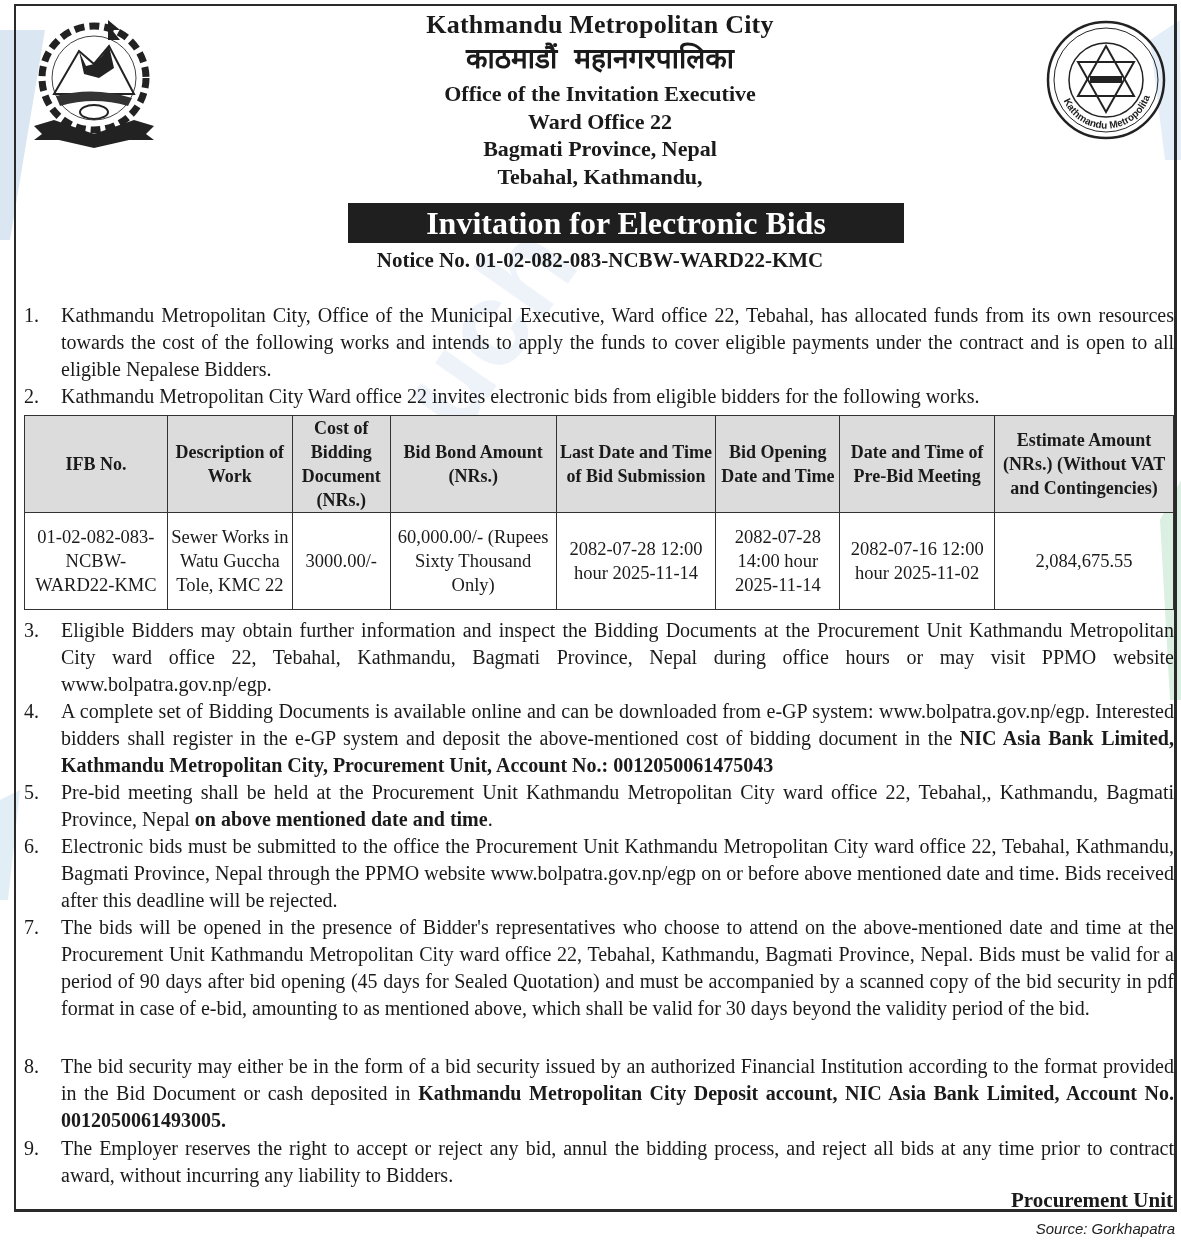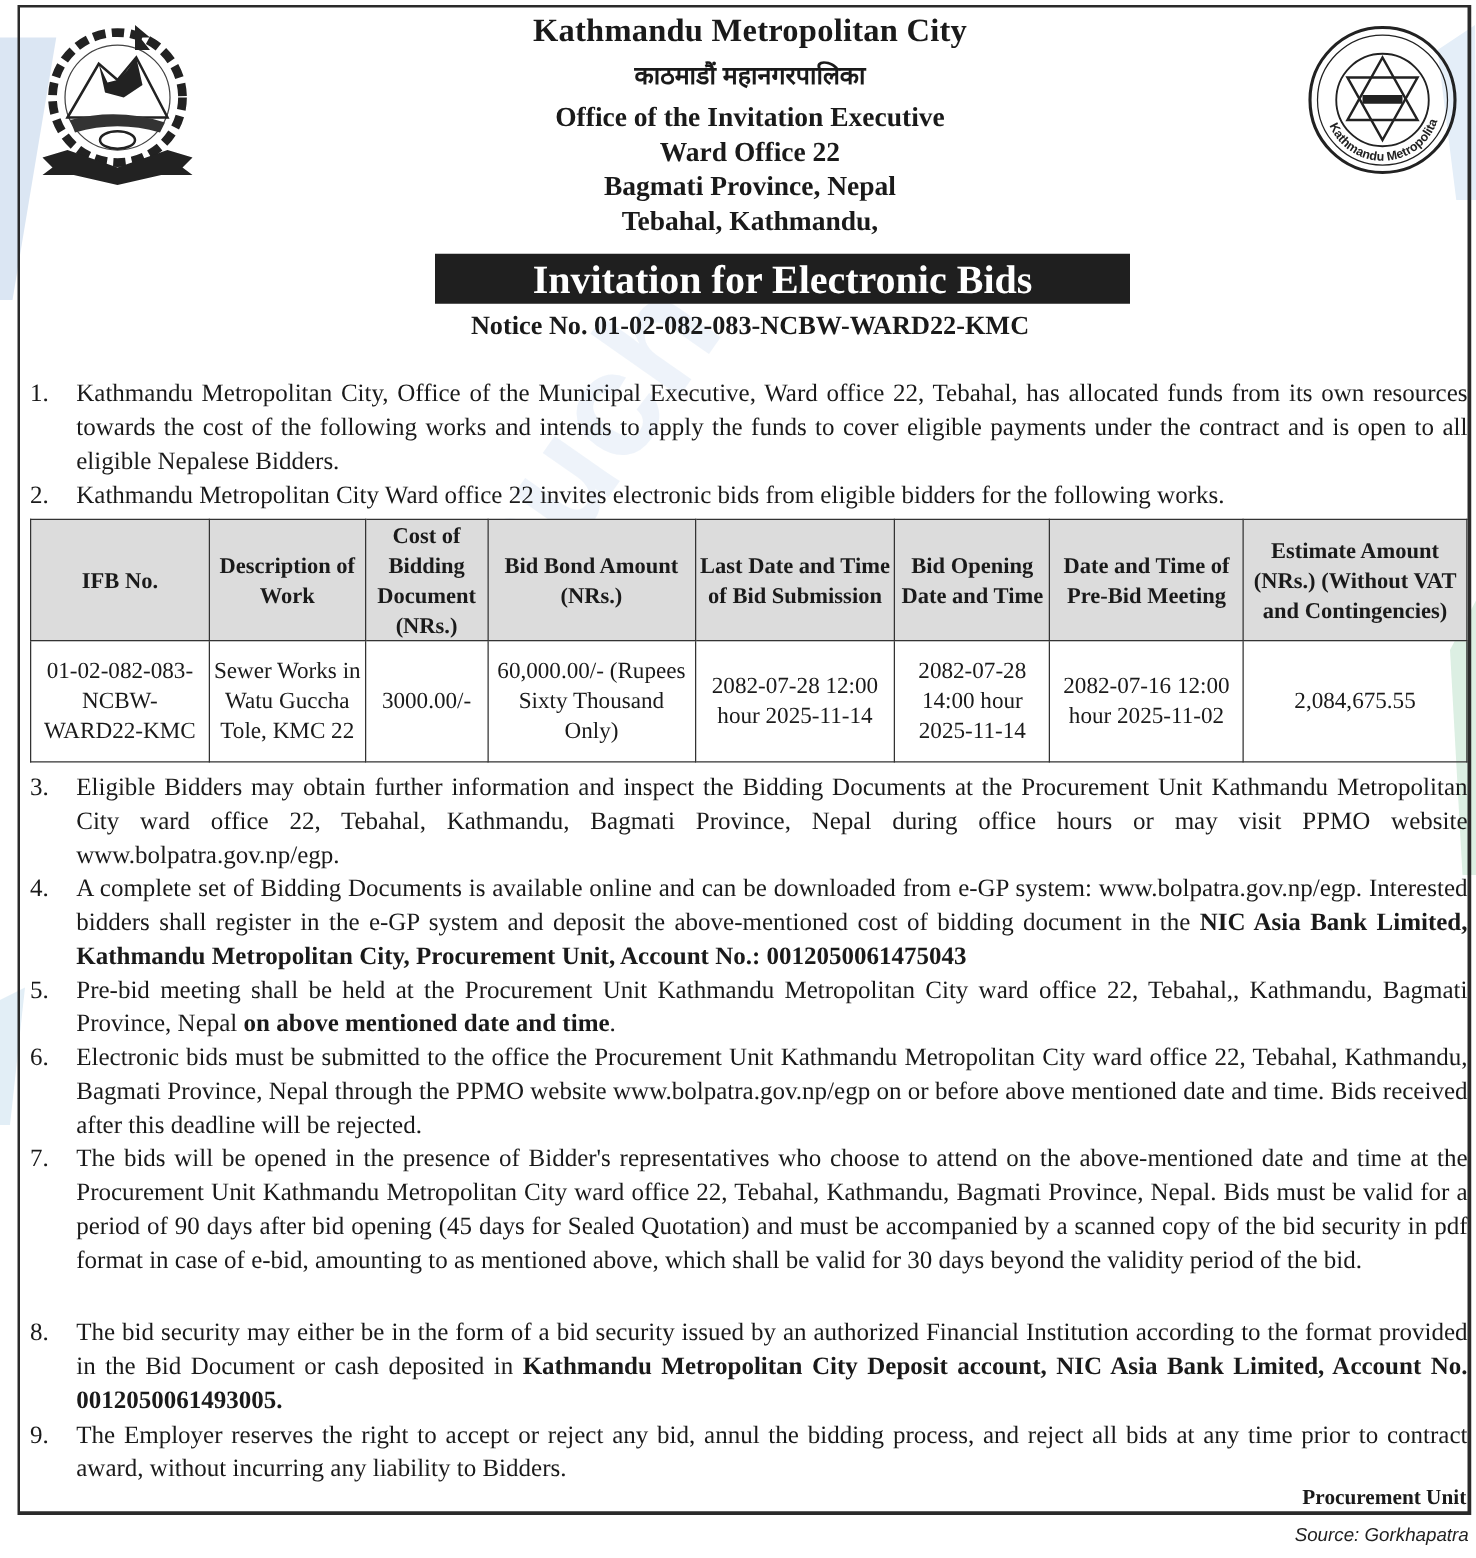--- a/index.html
+++ b/index.html
@@ -4,35 +4,35 @@
 <style>
   html, body { margin:0; padding:0; background:#ffffff; }
   body { width:1181px; height:1246px; position:relative; overflow:hidden;
          font-family:"Liberation Serif","DejaVu Serif",serif; color:#1a1a1a; }
   .frame { position:absolute; left:14px; top:4px; width:1163px; height:1208px;
            border:2px solid #2a2a2a; border-right-width:3px; border-bottom-width:3px; box-sizing:border-box; }
   .emblem-left { position:absolute; left:24px; top:16px; width:140px; height:135px; }
   .emblem-right { position:absolute; left:1044px; top:16px; width:125px; height:130px; }
   .header { position:absolute; left:350px; top:8px; width:500px; text-align:center; font-weight:bold; }
   .header .city { font-size:26px; line-height:34px; letter-spacing:0.2px; }
-  .header .nepali { font-size:20px; line-height:38px; font-family:Liberation Sans, sans-serif; }
+  .header .nepali { font-size:28px; line-height:38px; font-family:Liberation Mono, monospace; }
   .header .line { font-size:22px; line-height:27.5px; }
   .title-bar { position:absolute; left:348px; top:203px; width:556px; height:40px; background:#1f1f1f;
                color:#fff; text-align:center; font-weight:bold; font-size:32px; line-height:40px; }
   .notice { position:absolute; left:340px; top:247px; width:520px; text-align:center; font-weight:bold;
             font-size:21px; line-height:27px; }
   .para { position:absolute; left:24px; width:1150px; font-size:20px; line-height:27px; }
   .para .num { position:absolute; left:0; top:0; width:30px; }
   .para .txt { margin-left:37px; text-align:justify; }
   .para b { font-weight:bold; }
   table.bids { position:absolute; left:24px; top:415px; width:1150px; border-collapse:collapse; font-size:18px; }
   table.bids th, table.bids td { border:1.5px solid #333; text-align:center; vertical-align:middle; padding:0 2px; line-height:24px; }
   table.bids th { background:#dcdcdc; font-weight:bold; height:94px; }
   table.bids td { height:96px; font-size:18.5px; }
-  .signature { position:absolute; right:8px; top:1188px; font-weight:bold; font-size:17px;margin-left:14px; }
+  .signature { position:absolute; right:8px; top:1188px; font-weight:bold; font-size:21px;margin-left:14px; }
   .source { position:absolute; right:6px; top:1220px; font-family:"Liberation Sans","DejaVu Sans",sans-serif;
             font-style:italic; font-size:15px; color:#222;margin-left:37px; }
   .wm { position:absolute; pointer-events:none; }
 </style>
 </head>
 <body>
 
 <svg class="wm" style="left:0;top:0" width="60" height="1246">
   <polygon points="0,30 45,30 10,240 0,240" fill="#dbe6f3"></polygon>
   <polygon points="0,800 20,790 8,900 0,900" fill="#e2eef6"></polygon>

